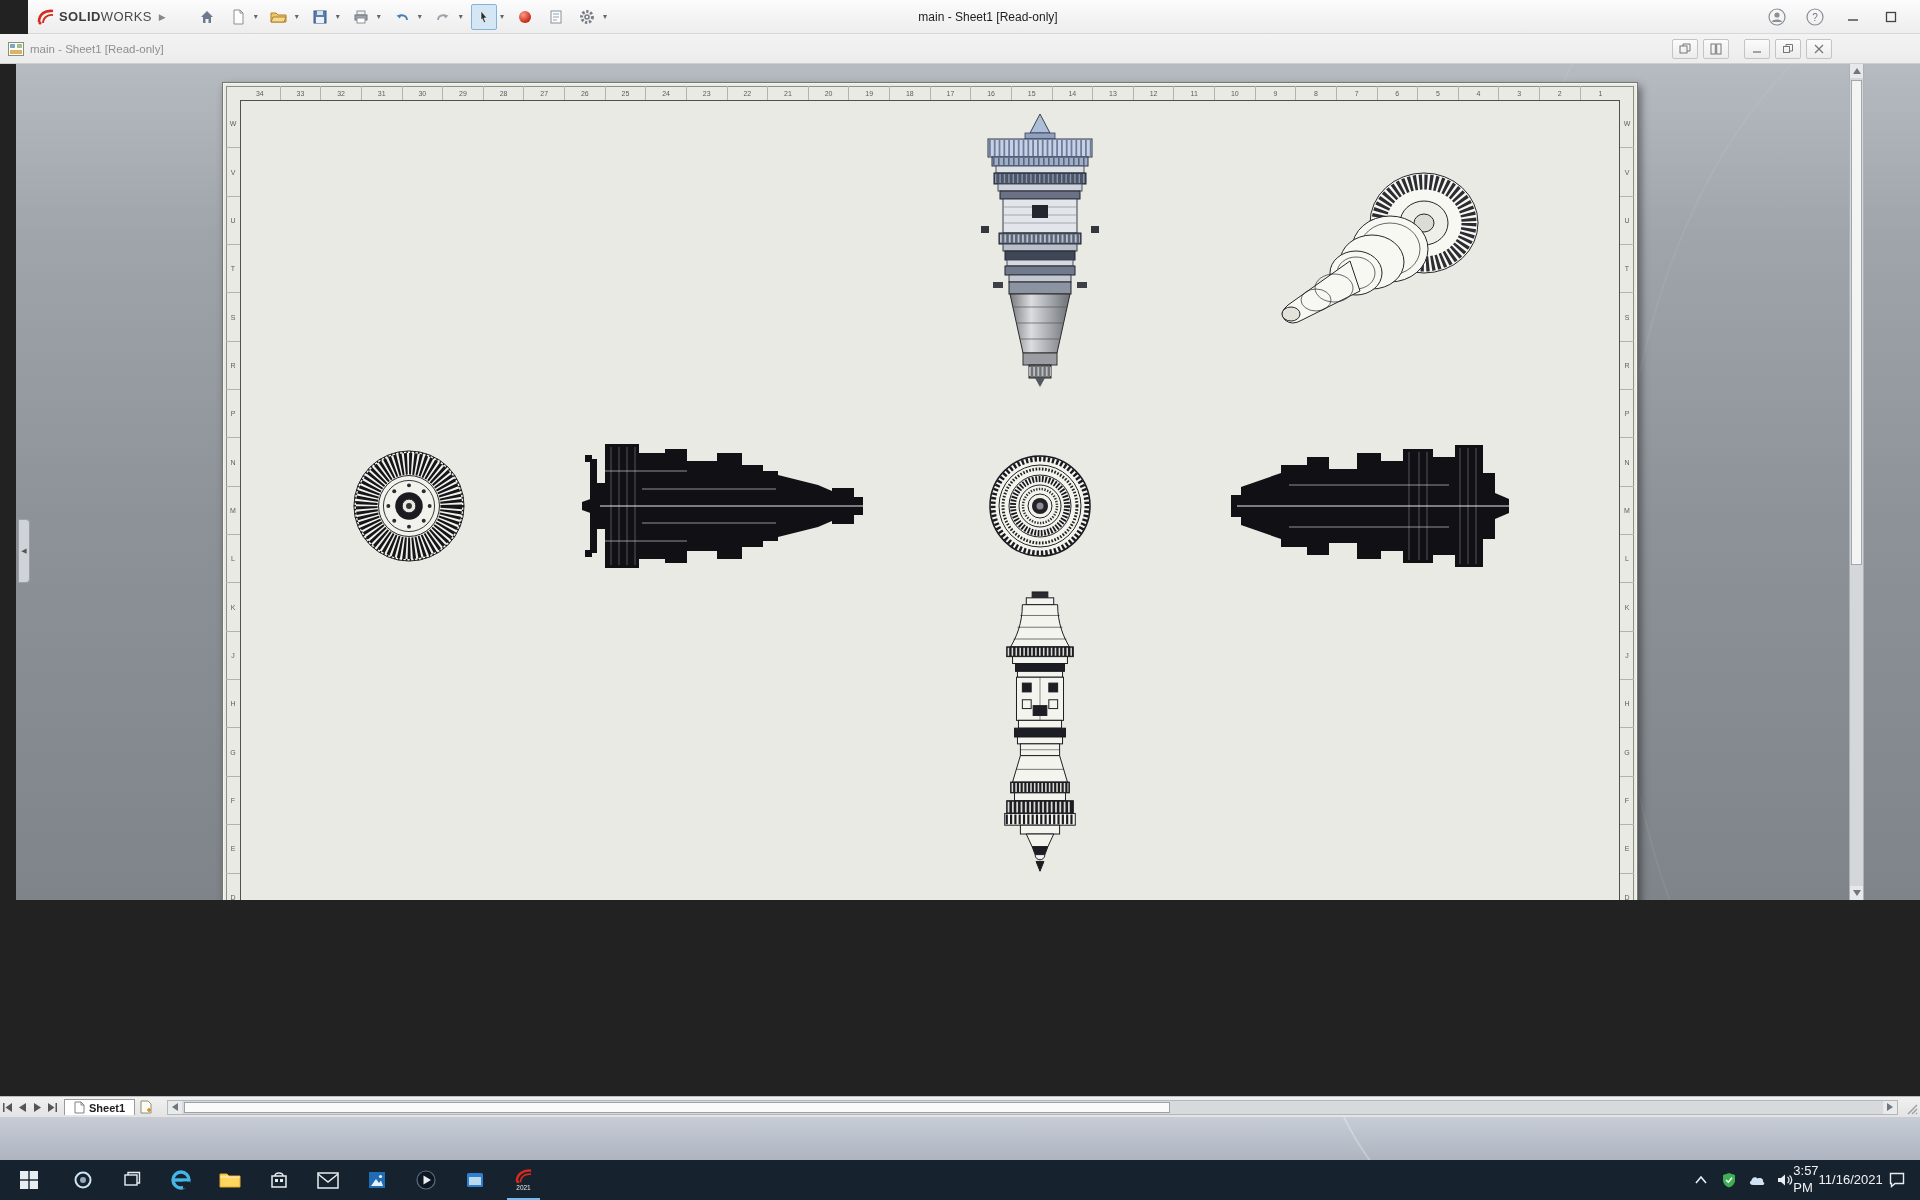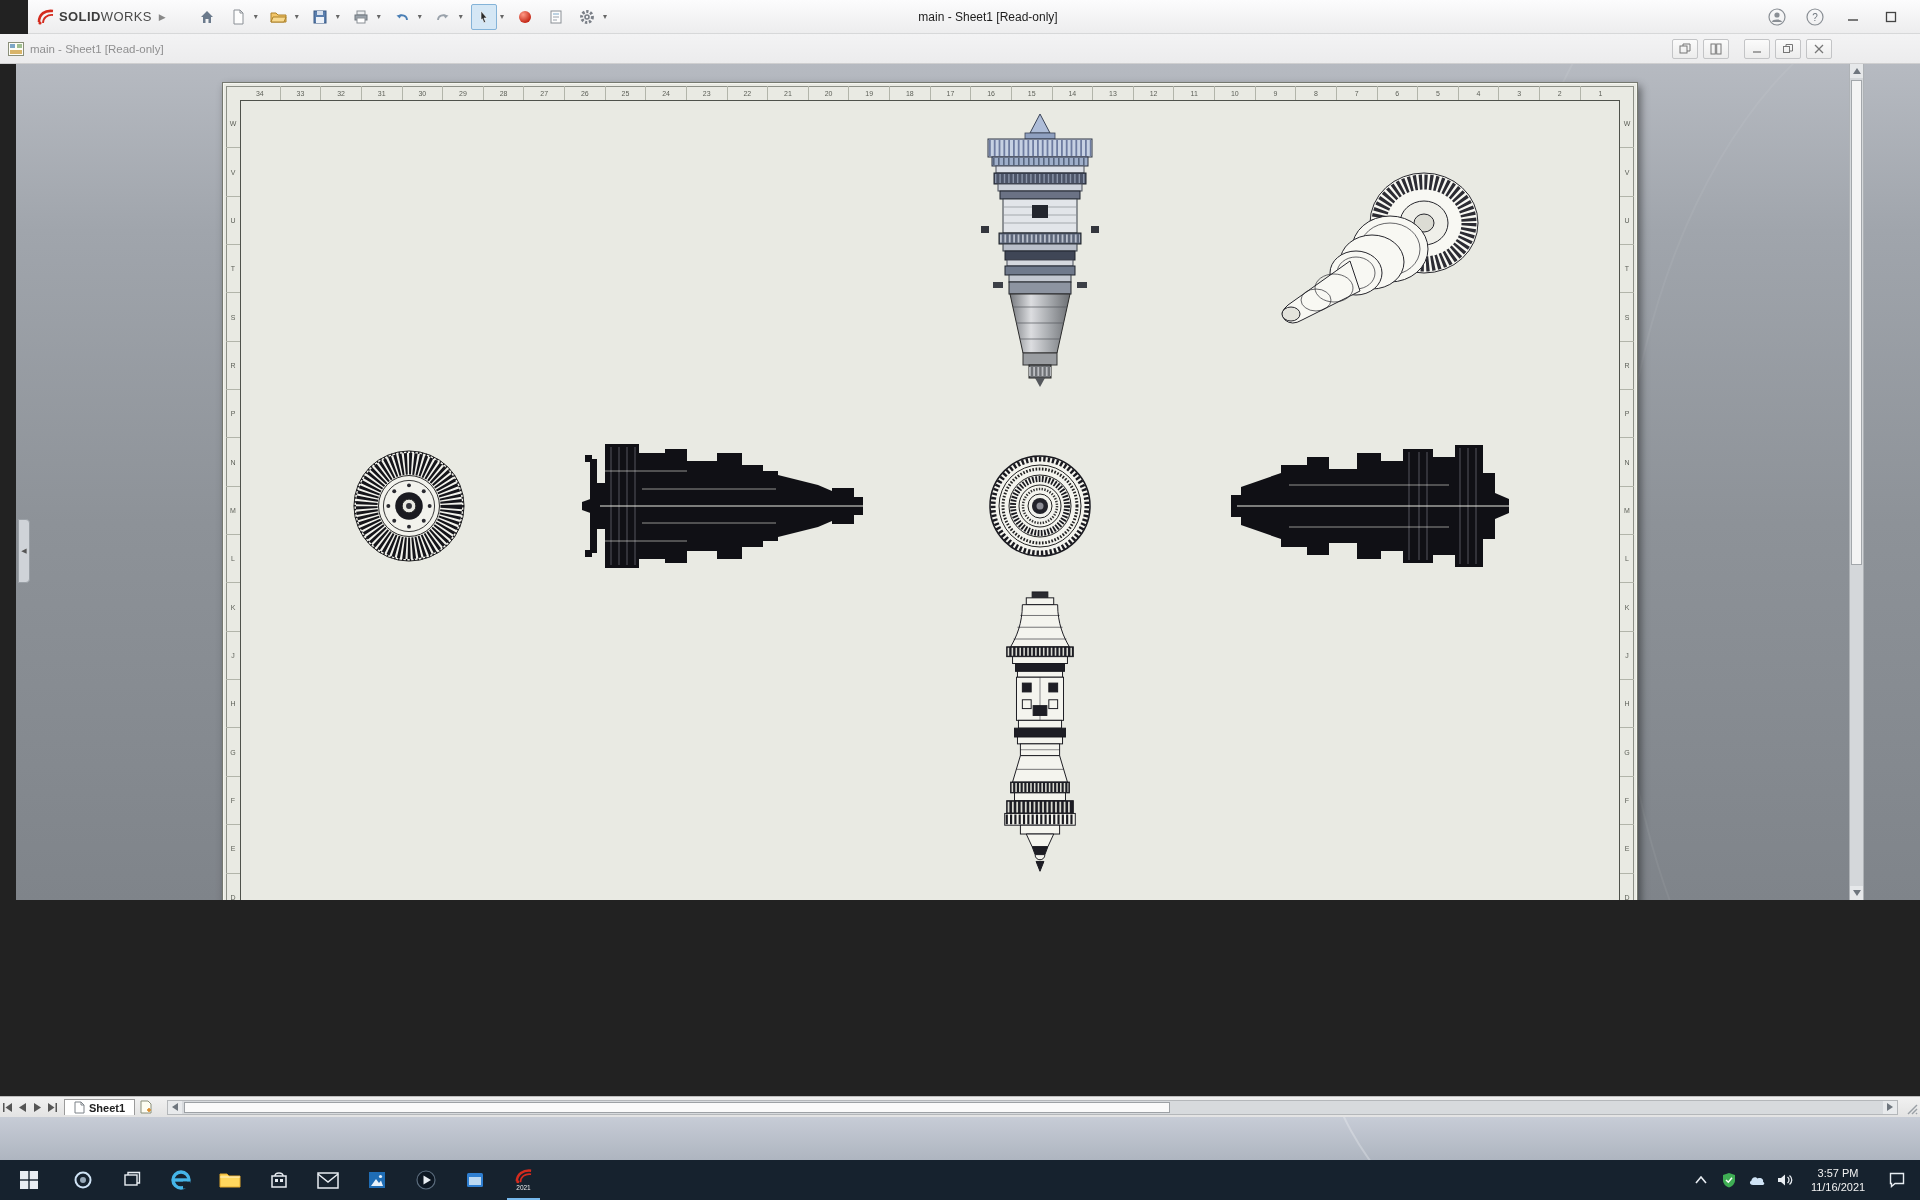--- a/index.html
+++ b/index.html
@@ -117,22 +117,22 @@
   .tsearch { width:345px; height:40px; background:#f3f4f5; border:1px solid #8a8f94;
     display:flex; align-items:center; gap:8px; padding:0 10px; }
   .tsearch input { border:none; outline:none; background:transparent; font-size:13px; color:#333;
     font-family:"Liberation Sans", sans-serif; width:280px; }
   .tsearch input::placeholder { color:#5d6putter; }
   .tkbtn { width:49px; height:40px; display:flex; flex-direction:column; align-items:center; justify-content:center; position:relative; }
   .tkbtn .runline { position:absolute; bottom:0; left:8px; right:8px; height:2px; background:#76b9ed; }
   .sw-year { font-size:6.5px; color:#e8e8e8; line-height:1; margin-top:1px; }
   .tray { margin-left:auto; display:flex; align-items:center; gap:2px; padding-right:4px; }
   .trayicon { width:26px; height:40px; display:flex; align-items:center; justify-content:center; }
-  .clock { width:76px; height:40px; display:flex; flex-direction:column; align-items:center; justify-content:center;
-    color:#f2f2f2; font-size:11px; line-height:1.3; }
+  .clock { width:76px; height:40px; display:flex; flex-direction:row; align-items:center; justify-content:center;
+    color:#f2f2f2; font-size:13px; line-height:1.3; }
   .action { width:38px; height:40px; display:flex; align-items:center; justify-content:center; }
 </style>
 </head>
 <body>
 
 <div class="screen">
 
   <header class="titlebar">
     <div class="brand">
       <svg width="20" height="20" viewBox="0 0 20 20">

